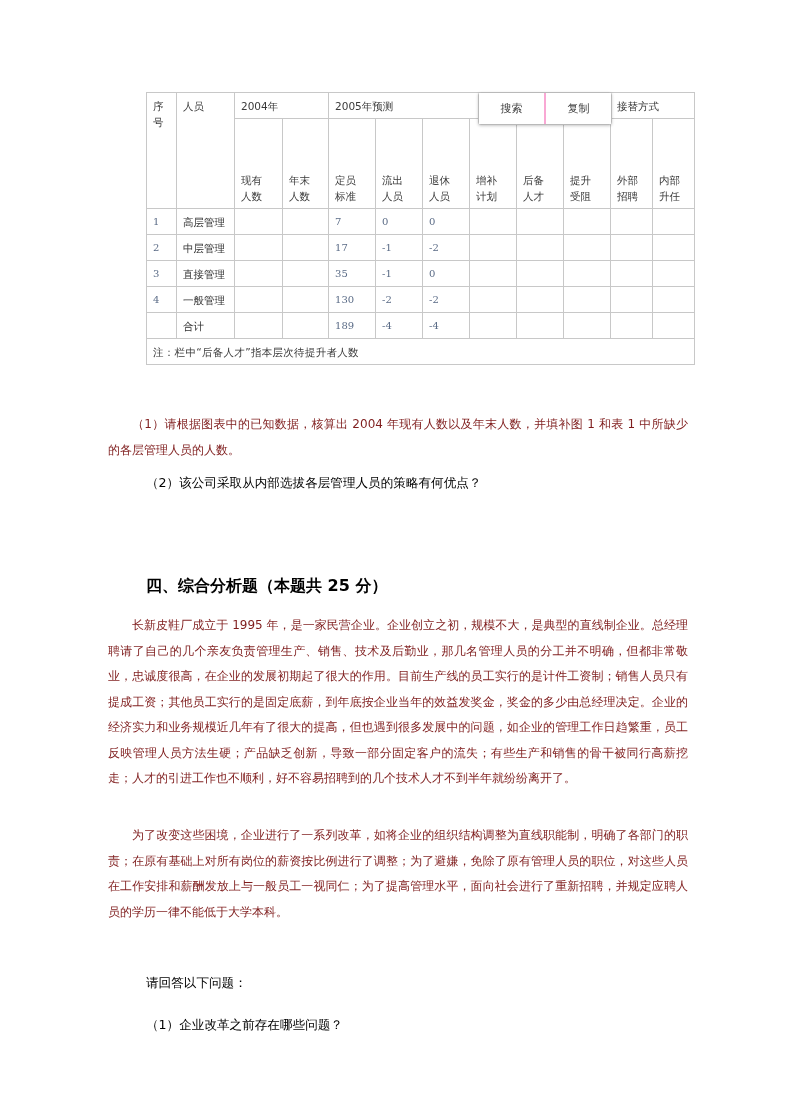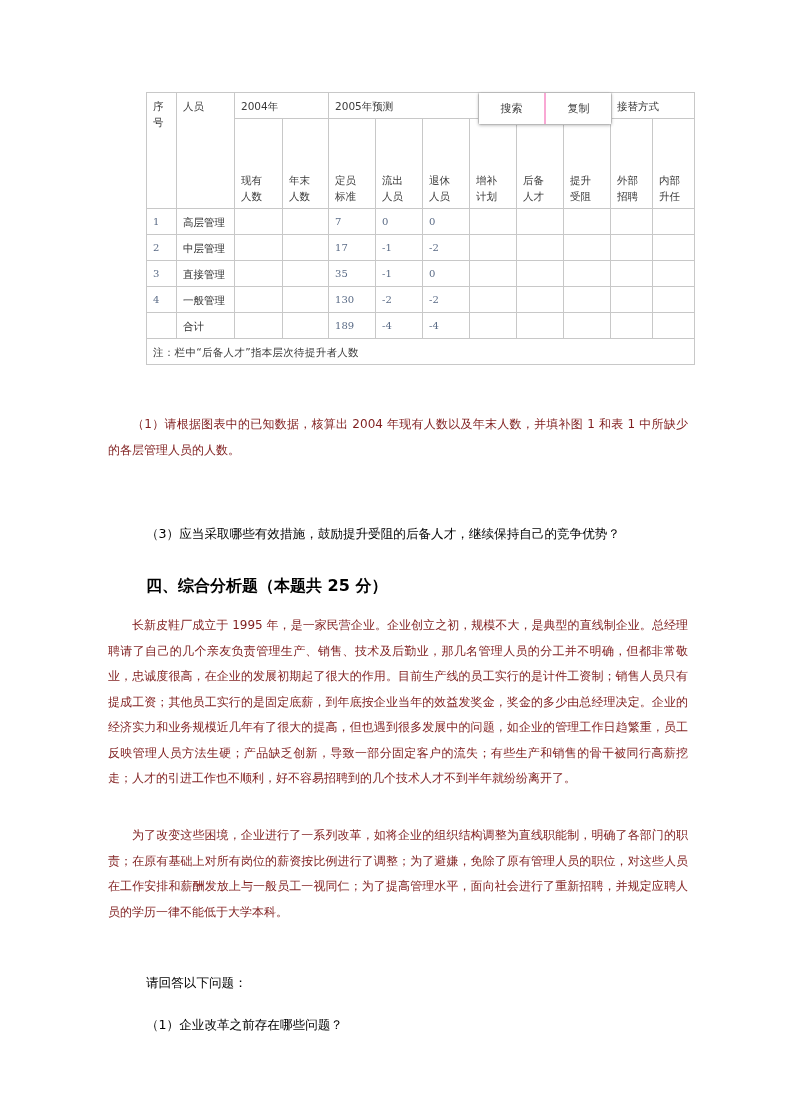--- a/index.html
+++ b/index.html
@@ -305,21 +305,21 @@
       </tbody>
     </table>
   </div>
 
   <div class="selection-popup">
     <div class="popup-btn">搜索</div>
     <div class="popup-btn">复制</div>
   </div>
 
   <div class="para indent" style="top:412px;">（1）请根据图表中的已知数据，核算出 2004 年现有人数以及年末人数，并填补图 1 和表 1 中所缺少的各层管理人员的人数。</div>
-  <div class="q-item" style="top:521px;">（3）应当采取哪些有效措施，鼓励提升受阻的后备人才，继续保持自己的竞争优势？</div>
+  <div class="q-item" style="top:470px;">（2）该公司采取从内部选拔各层管理人员的策略有何优点？</div>
 
   <div class="heading" style="top:573px;">四、综合分析题（本题共 25 分）</div>
 
   <div class="para indent" style="top:613px;">长新皮鞋厂成立于 1995 年，是一家民营企业。企业创立之初，规模不大，是典型的直线制企业。总经理聘请了自己的几个亲友负责管理生产、销售、技术及后勤业，那几名管理人员的分工并不明确，但都非常敬业，忠诚度很高，在企业的发展初期起了很大的作用。目前生产线的员工实行的是计件工资制；销售人员只有提成工资；其他员工实行的是固定底薪，到年底按企业当年的效益发奖金，奖金的多少由总经理决定。企业的经济实力和业务规模近几年有了很大的提高，但也遇到很多发展中的问题，如企业的管理工作日趋繁重，员工反映管理人员方法生硬；产品缺乏创新，导致一部分固定客户的流失；有些生产和销售的骨干被同行高薪挖走；人才的引进工作也不顺利，好不容易招聘到的几个技术人才不到半年就纷纷离开了。</div>
 
   <div class="para indent" style="top:823px;">为了改变这些困境，企业进行了一系列改革，如将企业的组织结构调整为直线职能制，明确了各部门的职责；在原有基础上对所有岗位的薪资按比例进行了调整；为了避嫌，免除了原有管理人员的职位，对这些人员在工作安排和薪酬发放上与一般员工一视同仁；为了提高管理水平，面向社会进行了重新招聘，并规定应聘人员的学历一律不能低于大学本科。</div>
 
   <div class="q-item" style="top:970px;">请回答以下问题：</div>
 
   <div class="q-item" style="top:1012px;">（1）企业改革之前存在哪些问题？</div>

